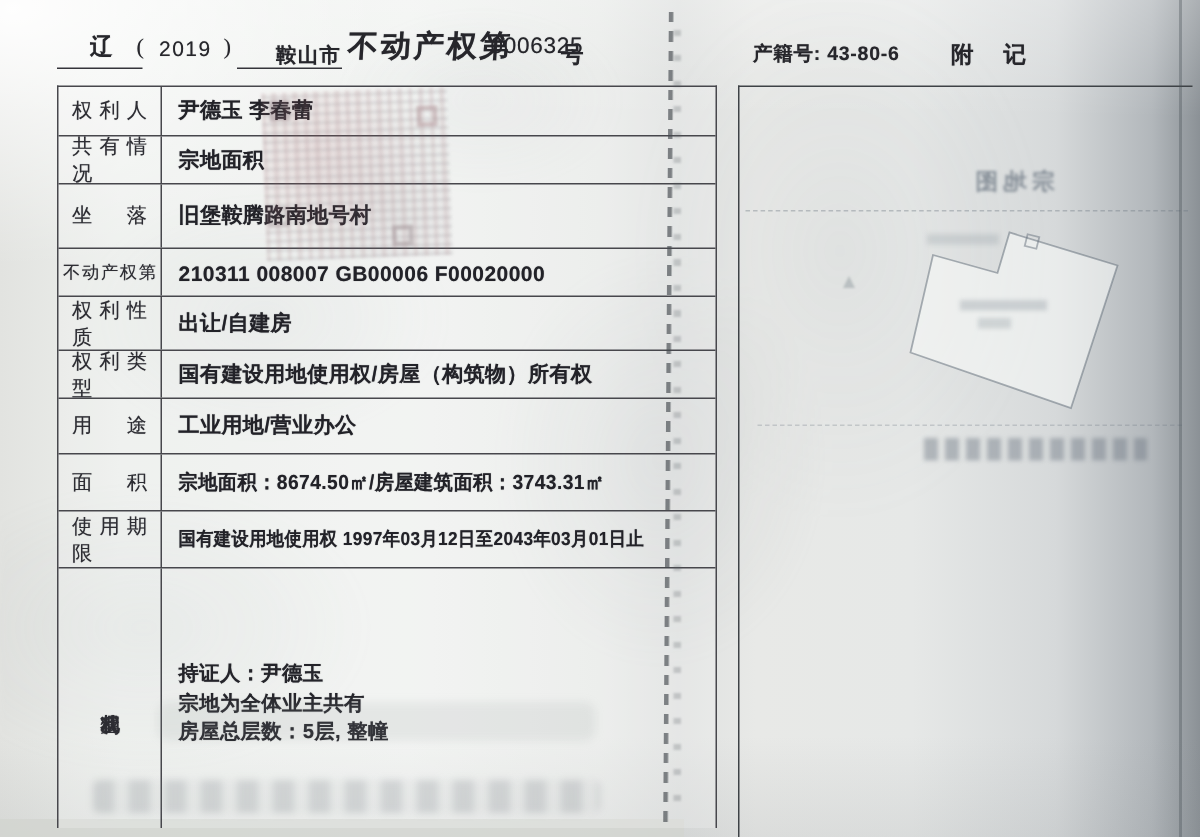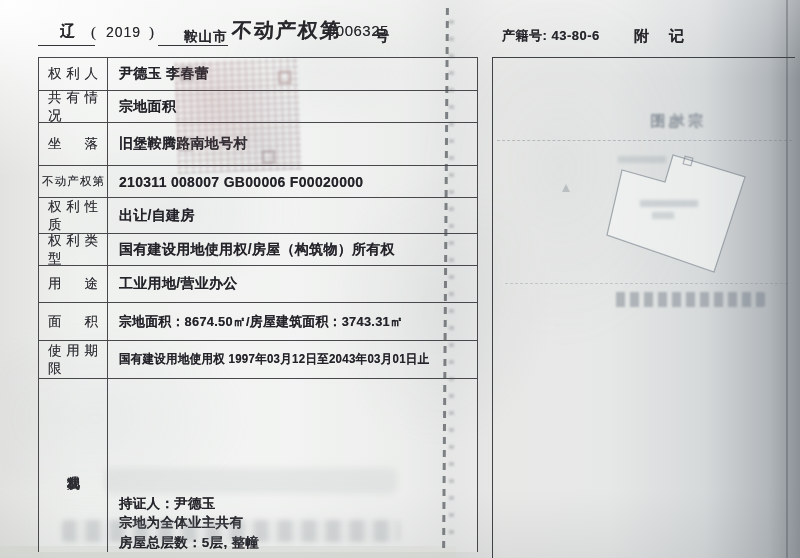--- a/index.html
+++ b/index.html
@@ -79,21 +79,21 @@
     font-size:14px; font-weight:700; color:#222228; letter-spacing:.3px;
     text-shadow:0 0 .6px rgba(35,35,42,.55); white-space:nowrap;
   }
   .row:nth-child(8) .cell-value span { font-size:13.5px; transform:scaleX(.95); transform-origin:left center; display:inline-block; }
   .row:nth-child(9) .cell-value span { font-size:12.5px; transform:scaleX(.92); transform-origin:left center; display:inline-block; }
   .row-other .cell-label { justify-content:center; }
   .row-other .cell-label span {
     writing-mode:vertical-rl; text-orientation:upright; text-align:center; text-align-last:auto;
     font-size:13px; letter-spacing:0; width:auto; line-height:14px;
   }
-  .row-other .cell-value { align-items:flex-end; padding-top:6px; }
+  .row-other .cell-value { align-items:center; padding-top:6px; }
   .other-lines { display:flex; flex-direction:column; }
   .other-lines span { font-size:13.5px; font-weight:700; color:#24242a; line-height:19.5px; white-space:nowrap; text-shadow:0 0 .6px rgba(35,35,42,.55); }
 
   
   .ghost-stamp {
     position:absolute; left:176px; top:60px; width:124px; height:112px;
     transform:rotate(-2deg); filter:blur(1.1px); opacity:.62; pointer-events:none;
     background:
       repeating-linear-gradient(90deg, rgba(146,92,98,.22) 0 3px, rgba(0,0,0,0) 3px 7px),
       repeating-linear-gradient(0deg, rgba(104,100,110,.24) 0 2px, rgba(0,0,0,0) 2px 6px),

